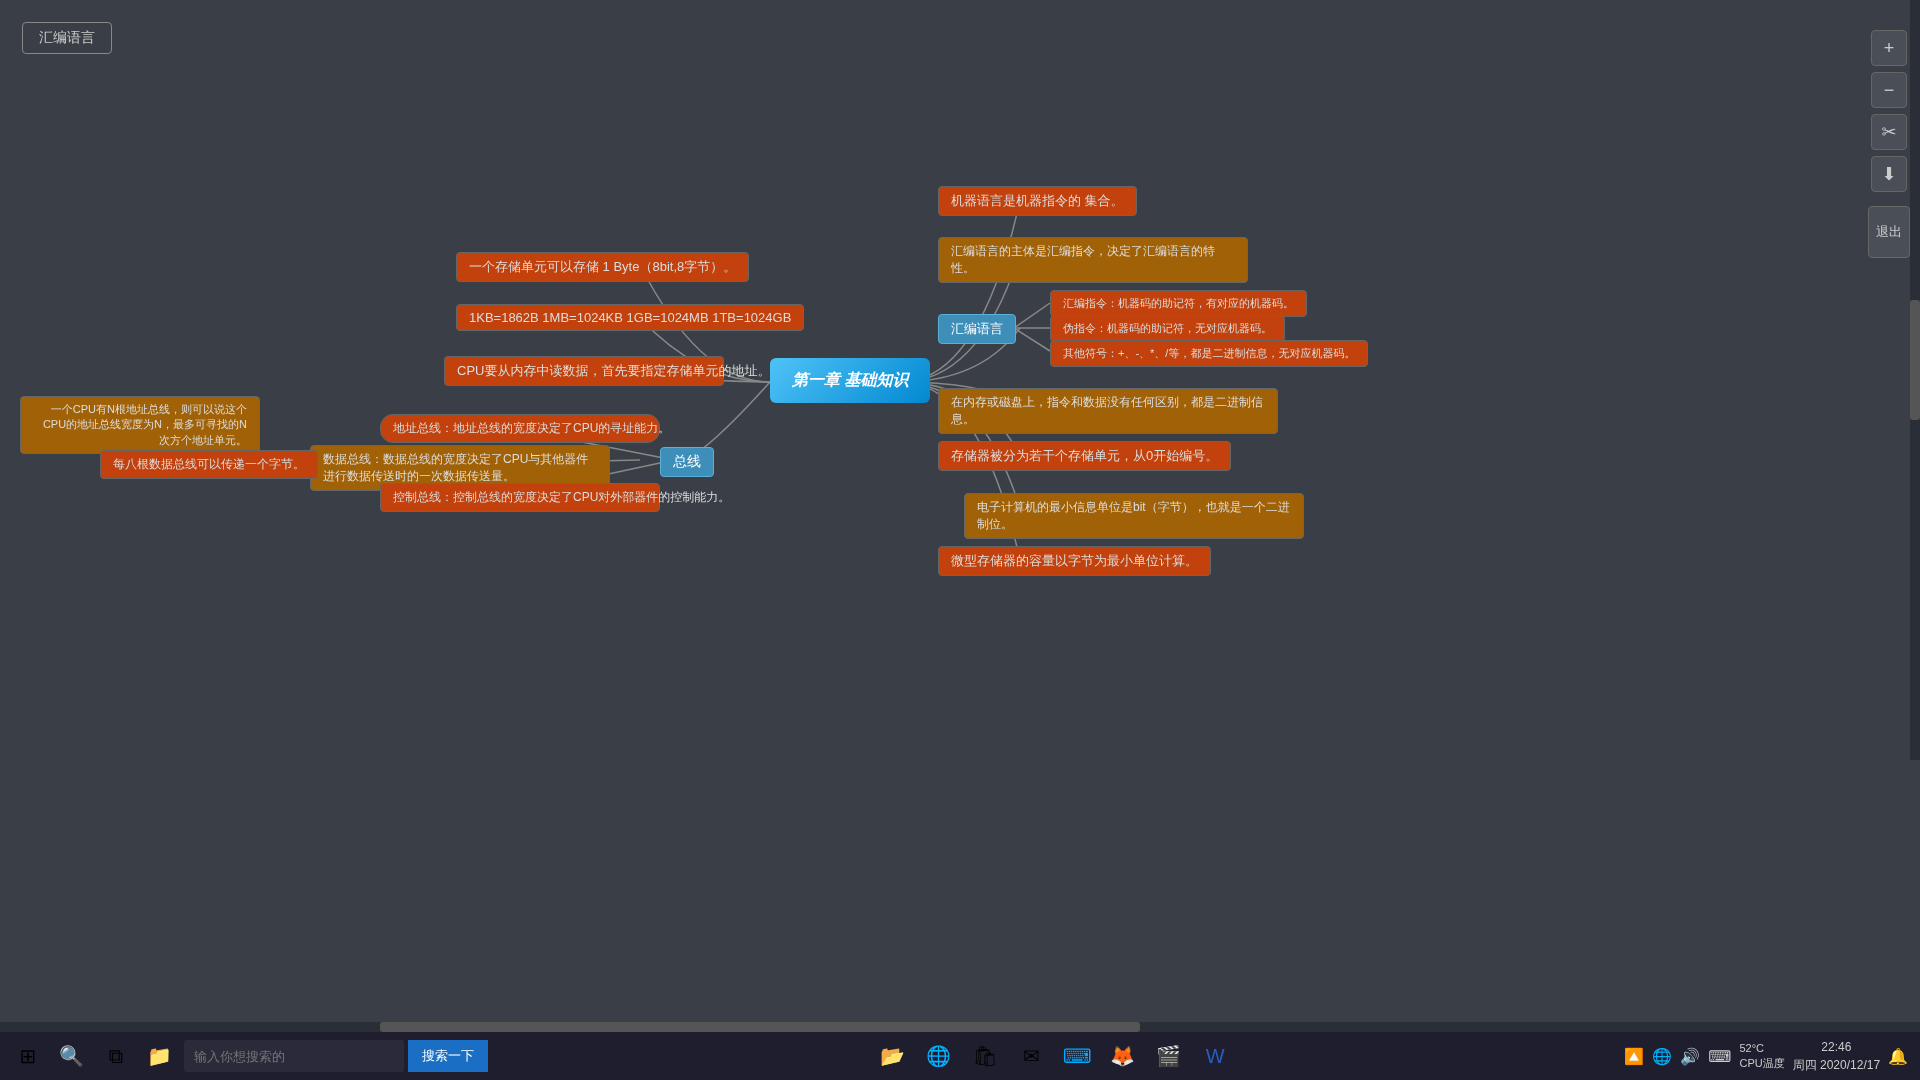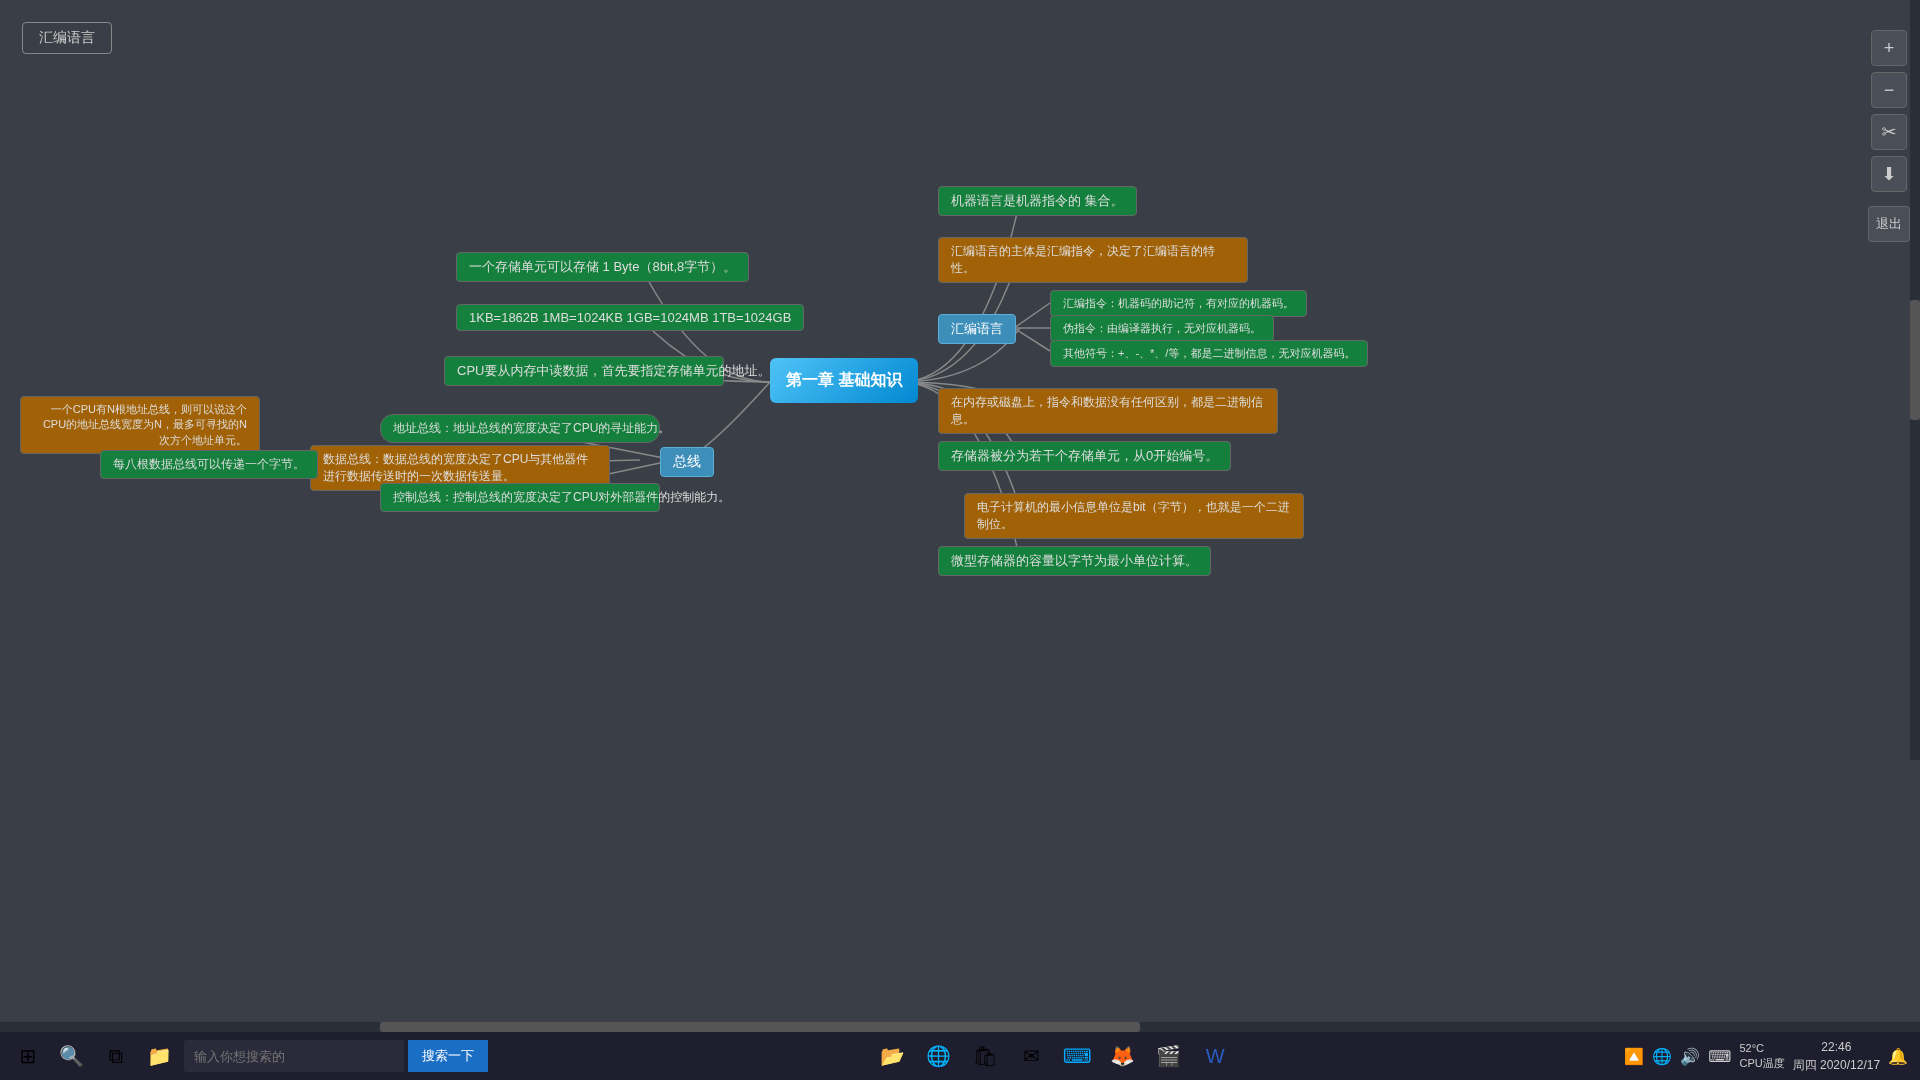--- a/index.html
+++ b/index.html
@@ -44,52 +44,53 @@
       color: #ccc;
       font-size: 18px;
       display: flex;
       align-items: center;
       justify-content: center;
       cursor: pointer;
     }
     #exit-btn {
       margin-top: 8px;
       width: 42px;
-      height: 36px;
+      height: 52px;
       background: #4a4f57;
       border: 1px solid #666;
       border-radius: 4px;
       color: #ccc;
       font-size: 13px;
       display: flex;
       align-items: center;
       justify-content: center;
       cursor: pointer;
     }
 
     
     .node {
       position: absolute;
       white-space: nowrap;
       font-size: 13px;
       padding: 5px 12px;
       border-radius: 4px;
       color: #ddd;
       border: 1px solid #666;
-      background: #15803d;
+      background: #c2410c;
     }
     .node-center {
       background: linear-gradient(135deg, #4fc3f7, #0288d1);
       color: #fff;
       font-size: 16px;
       font-weight: bold;
       border: none;
       border-radius: 6px;
-      padding: 12px 16px;
+      padding: 12px 22px;
       white-space: nowrap;
+      font-style: italic;
     }
     .node-highlight {
       background: #3d8eb9;
       color: #fff;
       border: 1px solid #5ab0d8;
     }
     .node-sub {
       background: #a16207;
       border: 1px solid #666;
       white-space: normal;
@@ -280,21 +281,21 @@
 
 <div class="node node-center" style="position:absolute; left:770px; top:358px;">第一章 基础知识</div>
 
 <div class="node" style="position:absolute; left:938px; top:186px;">机器语言是机器指令的 集合。</div>
 
 <div class="node node-sub" style="position:absolute; left:938px; top:237px; max-width:310px;">汇编语言的主体是汇编指令，决定了汇编语言的特性。</div>
 
 <div class="node node-highlight" style="position:absolute; left:938px; top:314px;">汇编语言</div>
 
 <div class="node" style="position:absolute; left:1050px; top:290px; font-size:11px;">汇编指令：机器码的助记符，有对应的机器码。</div>
-<div class="node" style="position:absolute; left:1050px; top:315px; font-size:11px;">伪指令：由编译器执行，无对应机器码。</div>
+<div class="node" style="position:absolute; left:1050px; top:315px; font-size:11px;">伪指令：机器码的助记符，无对应机器码。</div>
 <div class="node" style="position:absolute; left:1050px; top:340px; font-size:11px;">其他符号：+、-、*、/等，都是二进制信息，无对应机器码。</div>
 
 <div class="node node-sub" style="position:absolute; left:938px; top:388px; max-width:340px;">在内存或磁盘上，指令和数据没有任何区别，都是二进制信息。</div>
 
 <div class="node" style="position:absolute; left:938px; top:441px;">存储器被分为若干个存储单元，从0开始编号。</div>
 
 <div class="node node-sub" style="position:absolute; left:964px; top:493px; max-width:340px;">电子计算机的最小信息单位是bit（字节），也就是一个二进制位。</div>
 
 <div class="node" style="position:absolute; left:938px; top:546px;">微型存储器的容量以字节为最小单位计算。</div>
 

